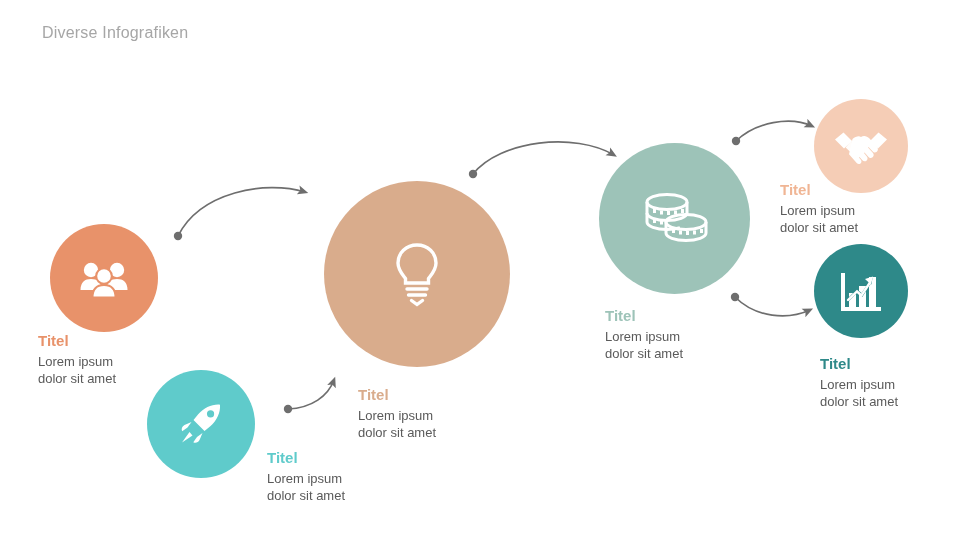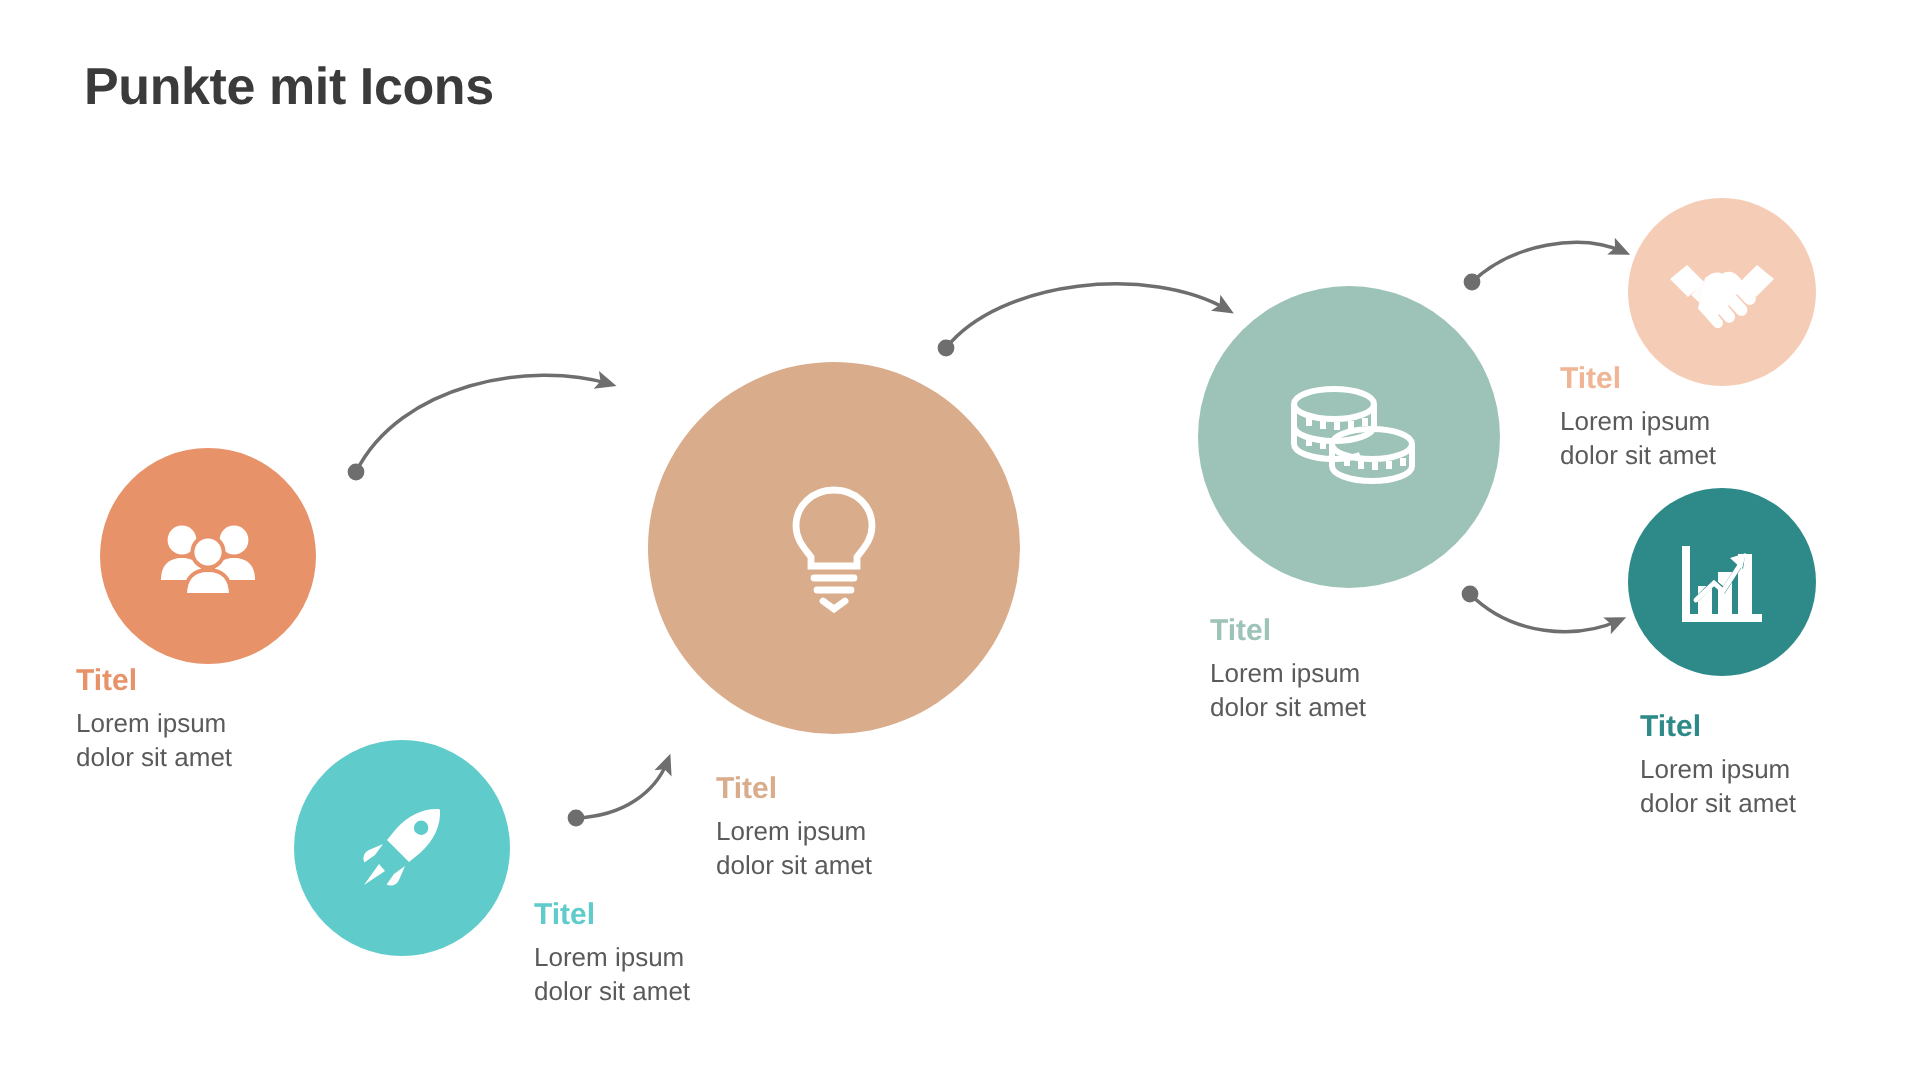--- a/index.html
+++ b/index.html
@@ -77,21 +77,21 @@
   .icon-svg {
     display: block;
   }
 </style>
 </head>
 <body>
 
 <div id="slide">
 
   <div class="header">
-    <div class="title">Punkte mit Icons</div>
+    <div class="subtitle">Diverse Infografiken</div>
   </div>
 
   <svg class="arrows" viewBox="0 0 960 540">
     <defs>
       <marker id="ah" markerWidth="7" markerHeight="7" refX="4.2" refY="3.1" orient="auto">
         <path d="M0,0.4 L6.2,3.1 L0,5.8 L1.3,3.1 Z" fill="#6E6E6E"></path>
       </marker>
     </defs>
 
     <g>

